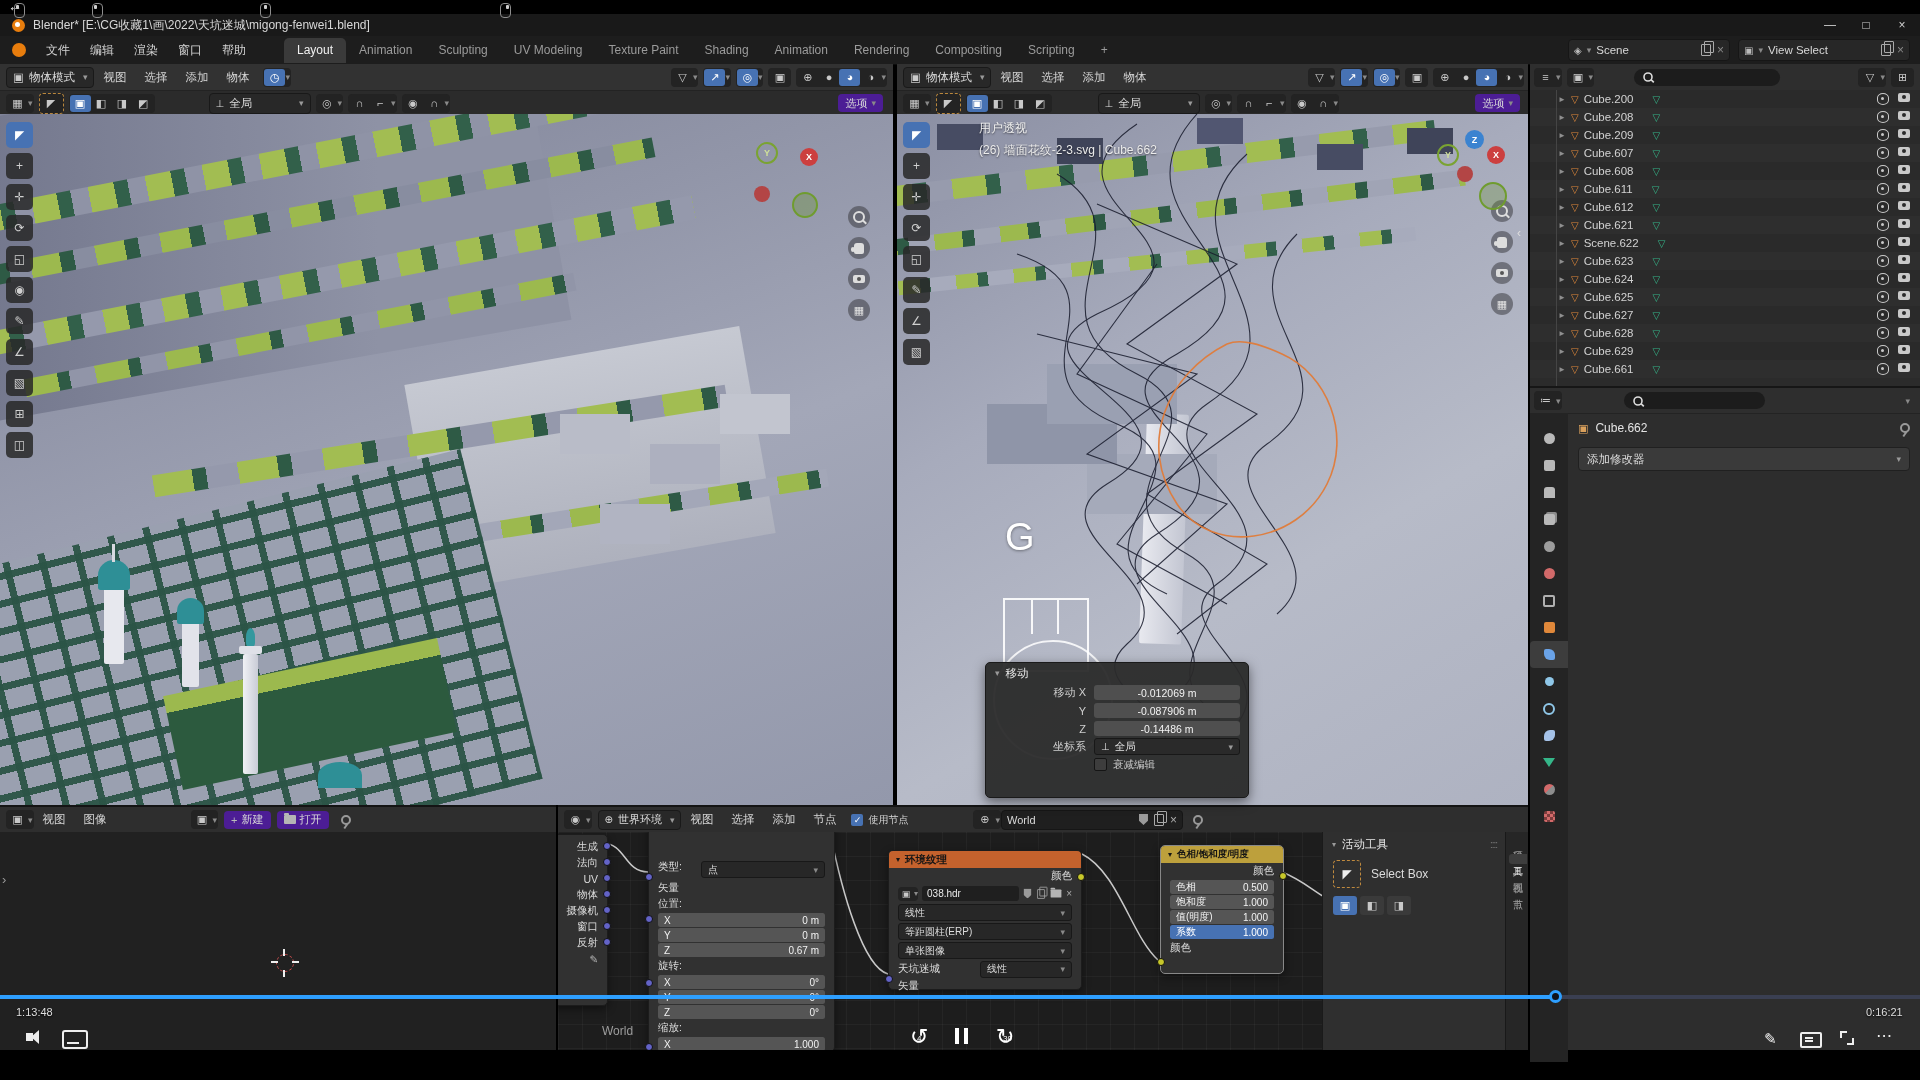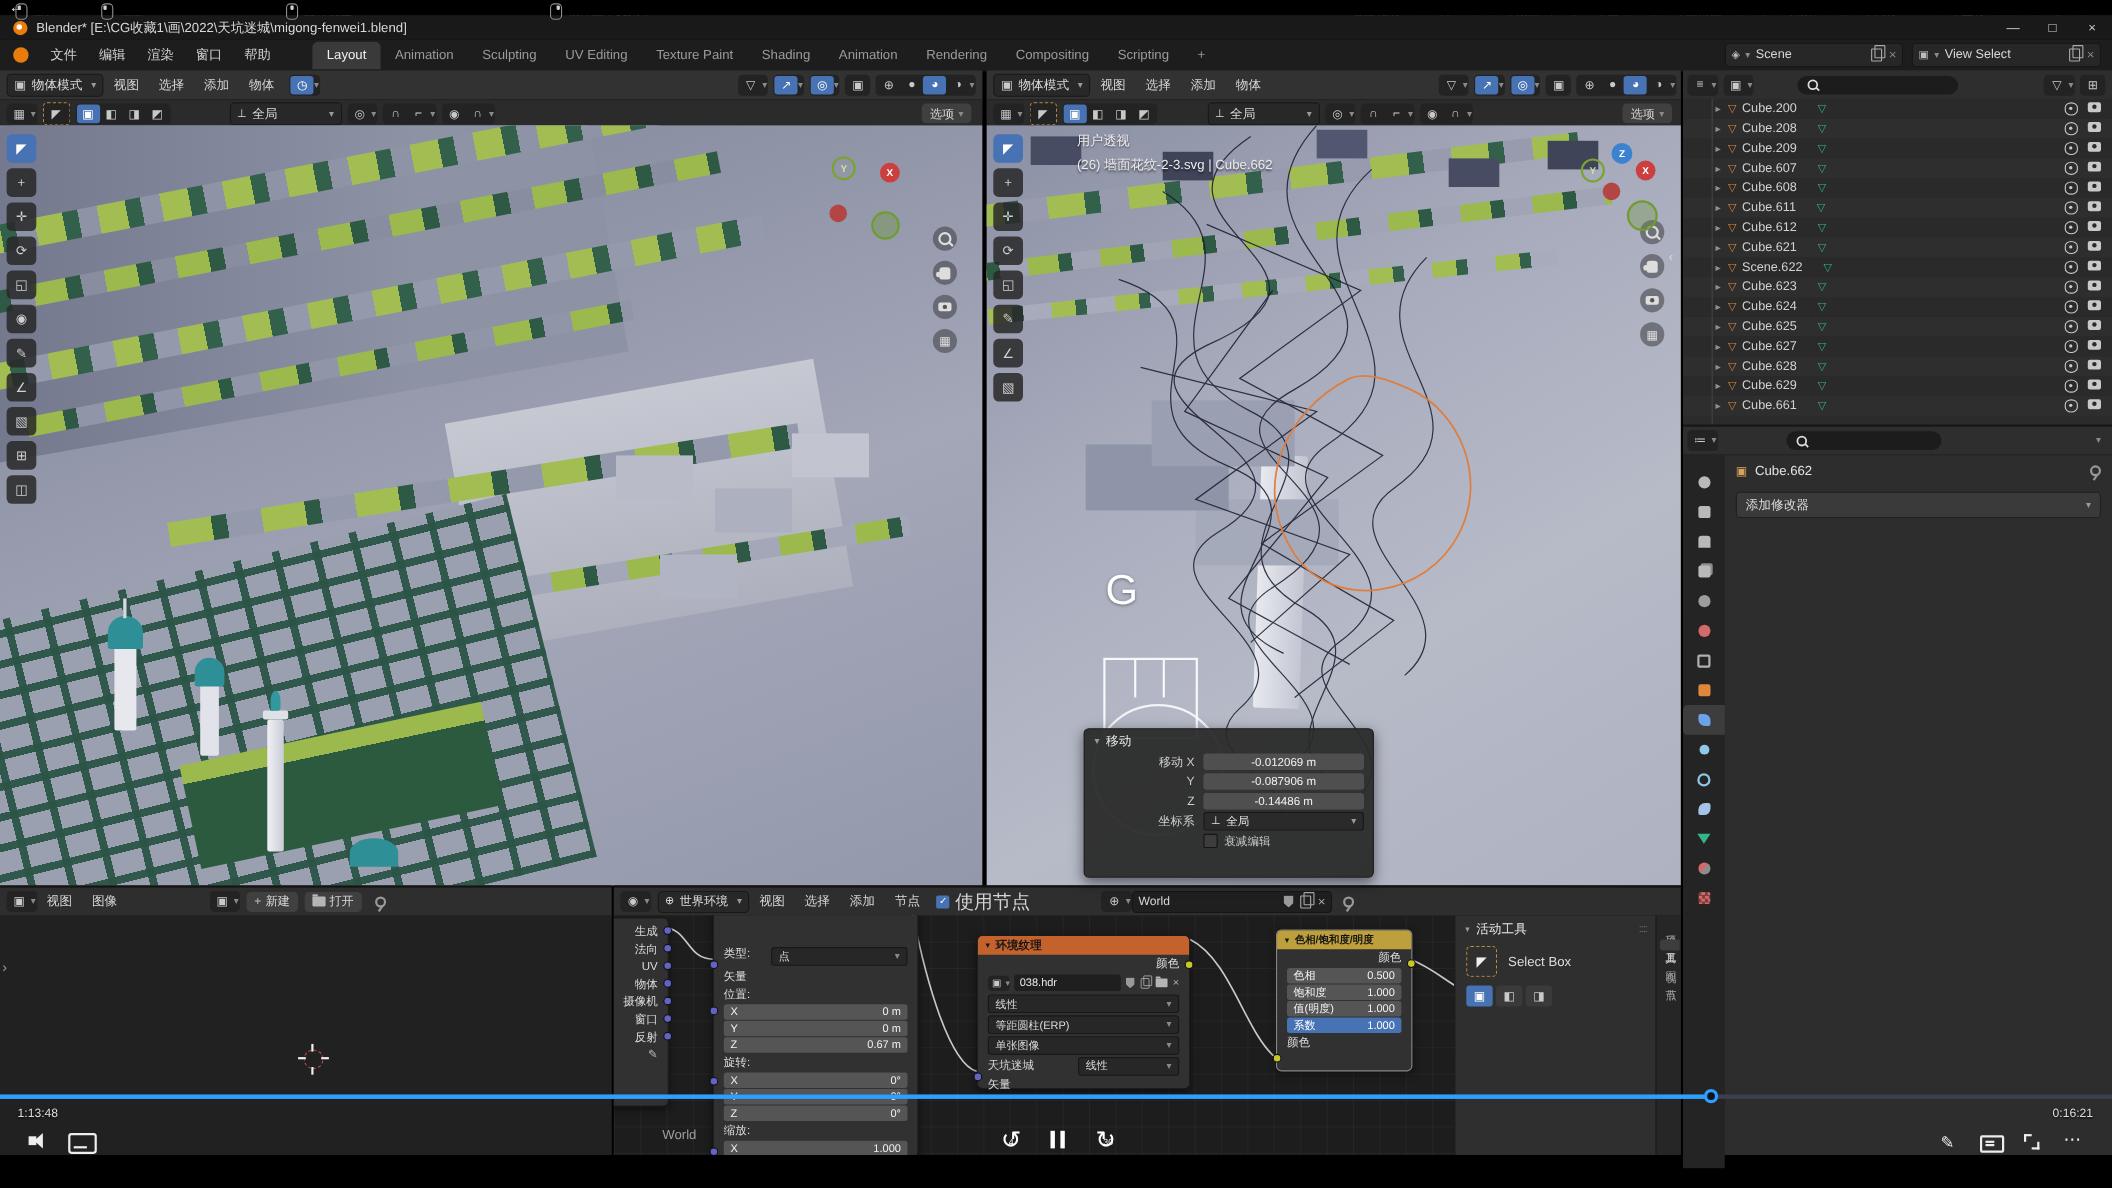--- a/index.html
+++ b/index.html
@@ -46,21 +46,21 @@
   .topchip .name{color:#d8d8d8;font-size:11.5px;}
 
   
   .editor-header{background:#323232;display:flex;align-items:center;height:26px;border-bottom:1px solid #232323;}
   .toolrow{background:#2b2b2b;display:flex;align-items:center;height:24px;}
   .hmenu{color:#d5d5d5;font-size:11.5px;margin:0 9px;}
   .mode-chip{background:#282828;border:1px solid #191919;border-radius:4px;height:19px;display:flex;align-items:center;padding:0 6px;gap:5px;color:#ddd;font-size:11.5px;margin-left:6px;}
   .hg{display:flex;background:#232323;border-radius:4px;padding:1px;margin-left:5px;align-items:center;}
   .hi{width:21px;height:17px;display:flex;align-items:center;justify-content:center;color:#c9c9c9;font-size:11px;border-radius:3px;}
   .hi.on{background:#4772b3;color:#fff;}
-  .options-chip{background:#404040;border-radius:4px;height:18px;display:flex;align-items:center;padding:0 7px;color:#d8d8d8;font-size:11px;gap:4px;}
+  .options-chip{background:#4c1d95;border-radius:4px;height:18px;display:flex;align-items:center;padding:0 7px;color:#d8d8d8;font-size:11px;gap:4px;}
   .vtoolbar{position:absolute;left:6px;display:flex;flex-direction:column;gap:5px;z-index:8;}
   .vbtn{width:27px;height:26px;background:rgba(40,40,40,.85);border-radius:5px;display:flex;align-items:center;justify-content:center;color:#d0d0d0;font-size:12px;}
   .vbtn.active{background:#4772b3;color:#fff;}
   .navstack{position:absolute;display:flex;flex-direction:column;gap:9px;z-index:8;}
   .navbtn{width:22px;height:22px;border-radius:50%;background:rgba(60,60,66,.55);display:flex;align-items:center;justify-content:center;color:#e2e2e2;font-size:11px;}
   .mag{width:8px;height:8px;border:2px solid #ddd;border-radius:50%;position:relative;}
   .mag::after{content:"";position:absolute;left:7px;top:8px;width:5px;height:2px;background:#ddd;transform:rotate(45deg);}
   .handi{width:10px;height:11px;background:#ddd;border-radius:3px 3px 2px 2px;position:relative;}
   .handi::before{content:"";position:absolute;left:-3px;top:4px;width:4px;height:5px;background:#ddd;border-radius:2px;}
   .cami{width:12px;height:8px;background:#ddd;border-radius:2px;position:relative;}
@@ -147,21 +147,21 @@
     <span style="width:14px;height:14px;border-radius:50%;background:#e87d0d;margin:0 10px 0 12px;"></span>
     <span class="menu-item">文件</span>
     <span class="menu-item">编辑</span>
     <span class="menu-item">渲染</span>
     <span class="menu-item">窗口</span>
     <span class="menu-item">帮助</span>
     <span style="width:28px;"></span>
     <span class="ws-tab active">Layout</span>
     <span class="ws-tab">Animation</span>
     <span class="ws-tab">Sculpting</span>
-    <span class="ws-tab">UV Editing</span>
+    <span class="ws-tab">UV Modeling</span>
     <span class="ws-tab">Texture Paint</span>
     <span class="ws-tab">Shading</span>
     <span class="ws-tab">Animation</span>
     <span class="ws-tab">Rendering</span>
     <span class="ws-tab">Compositing</span>
     <span class="ws-tab">Scripting</span>
     <span class="ws-tab">+</span>
     <span style="margin-left:auto;display:flex;gap:8px;margin-right:10px;">
       <span class="topchip" style="width:150px;">
         <span style="color:#bbb;font-size:10px;">◈</span>
@@ -811,21 +811,21 @@
         <span style="font-size:10px;">⊕</span>
         <span style="font-size:11px;">世界环境</span>
           <span class="caret">▾</span>
       </span>
       <span class="hmenu">视图</span>
       <span class="hmenu">选择</span>
       <span class="hmenu">添加</span>
       <span class="hmenu">节点</span>
       <span style="display:flex;align-items:center;gap:5px;margin-left:6px;">
         <span style="width:12px;height:12px;background:#4772b3;border-radius:2px;color:#fff;font-size:9px;display:flex;align-items:center;justify-content:center;">✓</span>
-        <span style="color:#d5d5d5;font-size:17px;">使用节点</span>
+        <span style="color:#d5d5d5;font-size:10px;">使用节点</span>
       </span>
       <span style="width:60px;"></span>
       <span class="hg">
           <span class="hi">⊕</span>
           <span class="caret2">▾</span>
         </span>
       <span class="topchip" style="width:170px;height:18px;background:#1f1f1f;">
         <span class="name" style="font-size:11px;">World</span>
         <span style="margin-left:auto;display:flex;gap:6px;align-items:center;">
           <span class="shieldi"></span>

